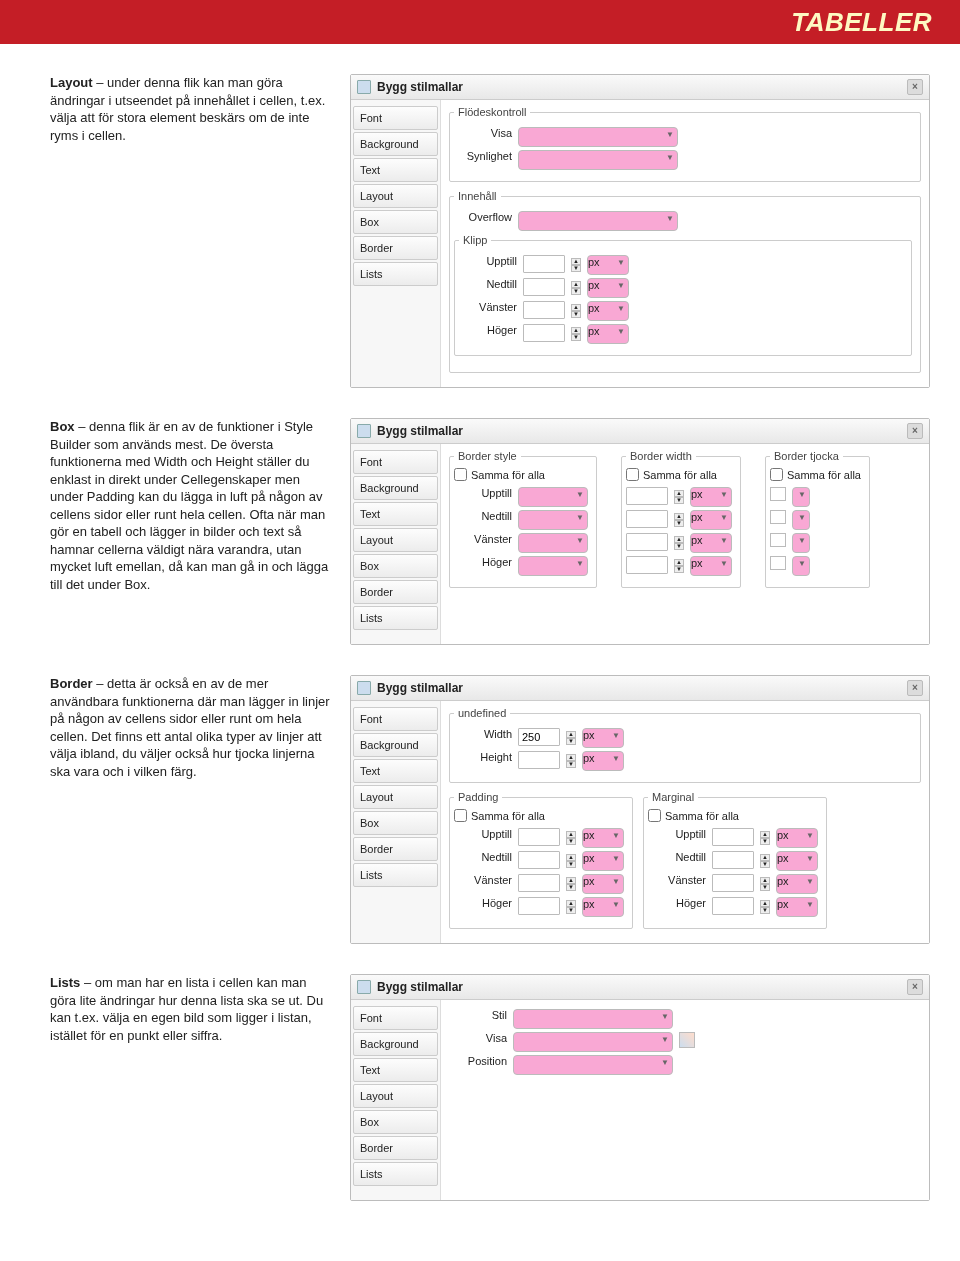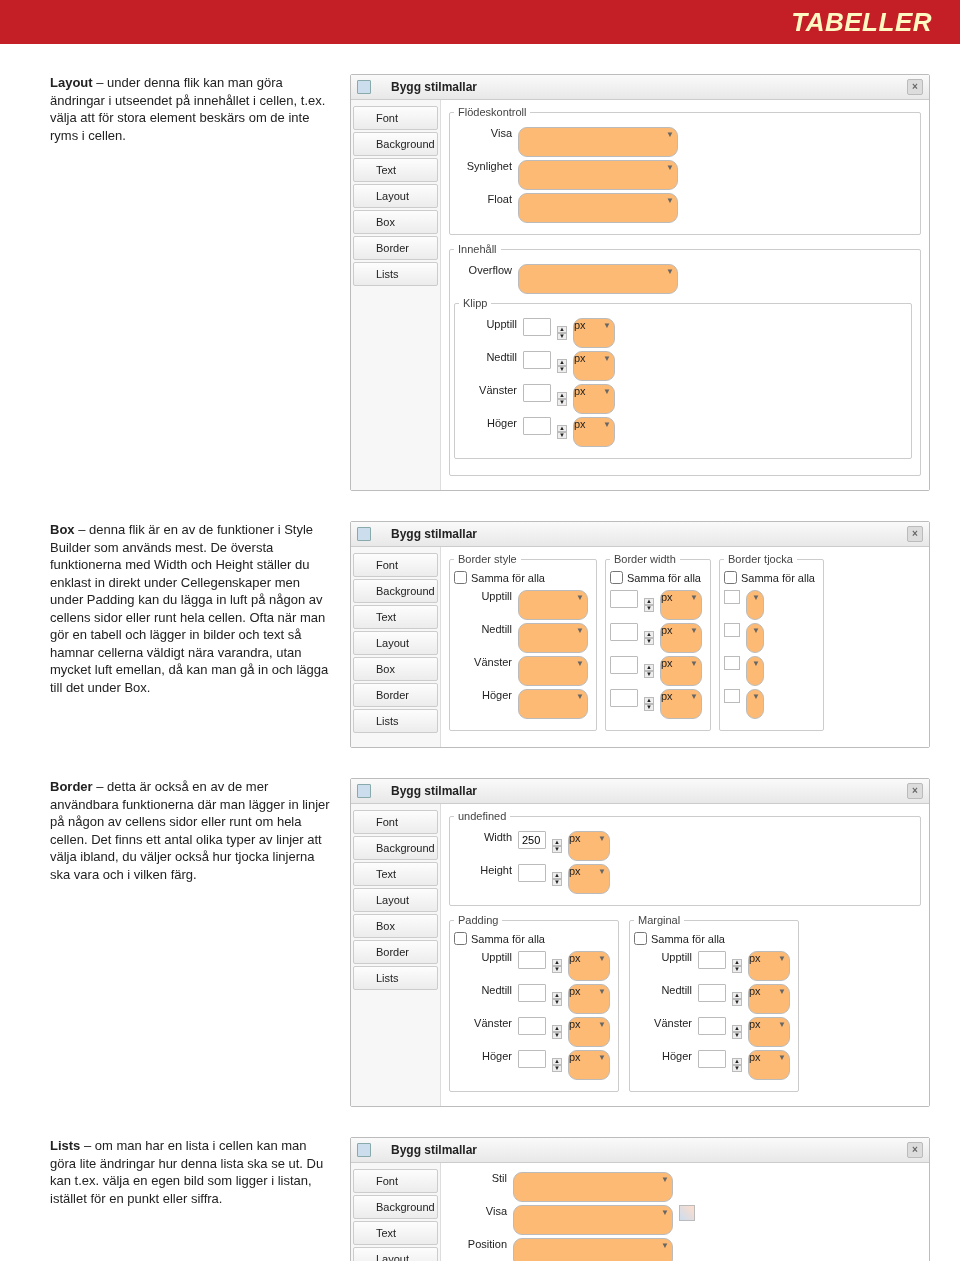--- a/index.html
+++ b/index.html
@@ -5,44 +5,44 @@
   * { box-sizing: border-box; margin: 0; padding: 0; }
   body { font-family: Arial, Helvetica, sans-serif; font-size: 13px; color: #222; background: #fff; width: 960px; }
   .header-band { background: #c41e26; height: 44px; display: flex; justify-content: flex-end; align-items: center; padding-right: 28px; }
   .header-band h1 { color: #fef9c3; font-size: 26px; font-weight: bold; font-style: italic; letter-spacing: .5px; }
   .page { padding: 30px 30px 20px 50px; }
   .row { display: flex; gap: 20px; margin-bottom: 30px; }
   .desc { width: 280px; line-height: 1.35; }
   .desc b { font-weight: bold; }
   .panel-col { flex: 1; }
   .dialog { border: 1px solid #bcbcbc; border-radius: 2px; background: #f2f2f2; }
-  .dlg-title { display: flex; align-items: center; gap: 20px; padding: 4px 6px; background: linear-gradient(#fafafa,#e8e8e8); border-bottom: 1px solid #ccc; font-size: 12px; font-weight: bold; }
+  .dlg-title { display: flex; align-items: center; gap: 6px; padding: 4px 6px; background: linear-gradient(#fafafa,#e8e8e8); border-bottom: 1px solid #ccc; font-size: 12px; font-weight: bold; }
   .dlg-title .spacer { flex: 1; }
   .close-btn { width: 16px; height: 16px; background: #dcdcdc; border: 1px solid #bbb; border-radius: 2px; font-size: 10px; line-height: 14px; text-align: center; color: #666; cursor: pointer; }
   .title-icon { width: 14px; height: 14px; border: 1px solid #8aa; background: #cde; border-radius: 1px; display:inline-block; }
   .dlg-body { display: flex; background: #fff; }
   .tabcol { width: 90px; background: #f7f7f7; border-right: 1px solid #ddd; padding: 4px 2px 12px 2px; }
-  .tab { font-size: 11px; padding: 5px 22px; margin: 2px 0; border: 1px solid #ccc; border-radius: 2px; background: linear-gradient(#fdfdfd,#ececec); cursor: pointer; }
+  .tab { font-size: 11px; padding: 5px 6px; margin: 2px 0; border: 1px solid #ccc; border-radius: 2px; background: linear-gradient(#fdfdfd,#ececec); cursor: pointer; }
   .main { flex: 1; padding: 6px 8px; }
   fieldset { border: 1px solid #ccc; border-radius: 2px; margin-bottom: 8px; padding: 6px 8px 8px 4px; }
   legend { font-size: 11px; padding: 0 4px; color: #444; }
   .field-row { display: flex; gap: 6px; margin: 3px 0; font-size: 11px; }
   .field-row .lbl { width: 58px; text-align: right; }
-  .dd { border: 1px solid #bbb; background: #fdba74; height: 30px; border-radius: 9px; position: relative; }
+  .dd { border: 1px solid #bbb; background: #f9a8d4; height: 20px; border-radius: 4px; position: relative; }
   .dd::after { content: "▼"; position: absolute; right: 3px; top: 2px; font-size: 8px; color: #666; }
   .dd-lg { width: 160px; }
   .dd-sm { width: 42px; }
-  .txt { border: 1px solid #bbb; background: #fff; height: 18px; width: 28px; border-radius: 1px; padding: 0 3px; font-size: 11px; }
+  .txt { border: 1px solid #bbb; background: #fff; height: 18px; width: 42px; border-radius: 1px; padding: 0 3px; font-size: 11px; }
   .spin { display: inline-flex; flex-direction: column; justify-content: center; gap:0; }
   .spin span { width: 10px; height: 7px; border: 1px solid #bbb; background: #eee; font-size: 6px; line-height: 5px; text-align: center; }
   .chk { display:inline-flex; align-items:center; gap:4px; font-size:11px;}
   .chk input { margin:0; }
   .color-swatch { width:16px; height:14px; border:1px solid #bbb; background:#fff; display:inline-block; }
   .two-col { display: flex; gap: 10px; }
-  .three-col { display: flex; gap: 8px; }
+  .three-col { display: flex; gap: 24px; }
   .img-pick { width:16px; height:16px; border:1px solid #bbb; background: linear-gradient(45deg,#cde,#fdc); }
 </style>
 </head>
 <body>
 
 <div class="header-band">
   <h1>TABELLER</h1>
 </div>
 
 <div class="page">
@@ -71,24 +71,20 @@
           </div>
           <div class="main">
             <fieldset>
               <legend>Flödeskontroll</legend>
               <div class="field-row">
                   <span class="lbl">Visa</span>
                   <span class="dd dd-lg"></span>
                 </div>
               <div class="field-row">
                   <span class="lbl">Synlighet</span>
-                  <span class="dd dd-lg"></span>
-                </div>
-              <div class="field-row">
-                  <span class="lbl">Float</span>
                   <span class="dd dd-lg"></span>
                 </div>
             </fieldset>
             <fieldset>
               <legend>Innehåll</legend>
               <div class="field-row">
                   <span class="lbl">Overflow</span>
                   <span class="dd dd-lg"></span>
                 </div>
               <fieldset>

